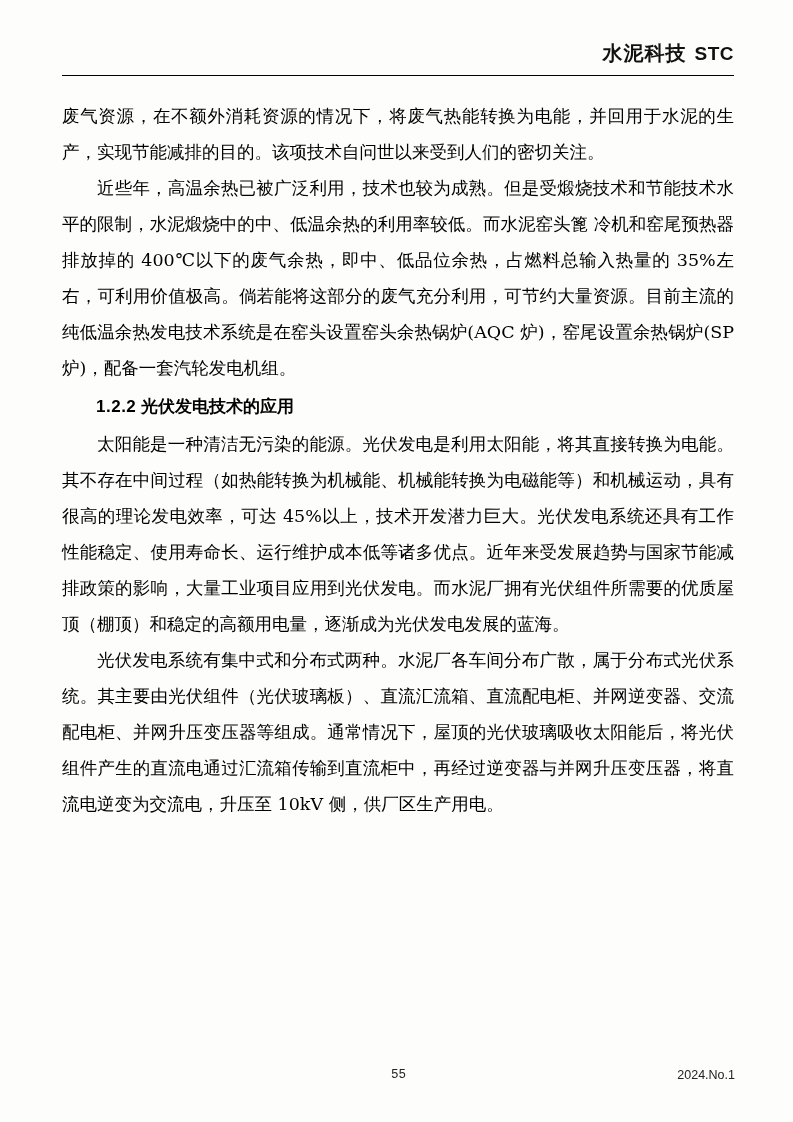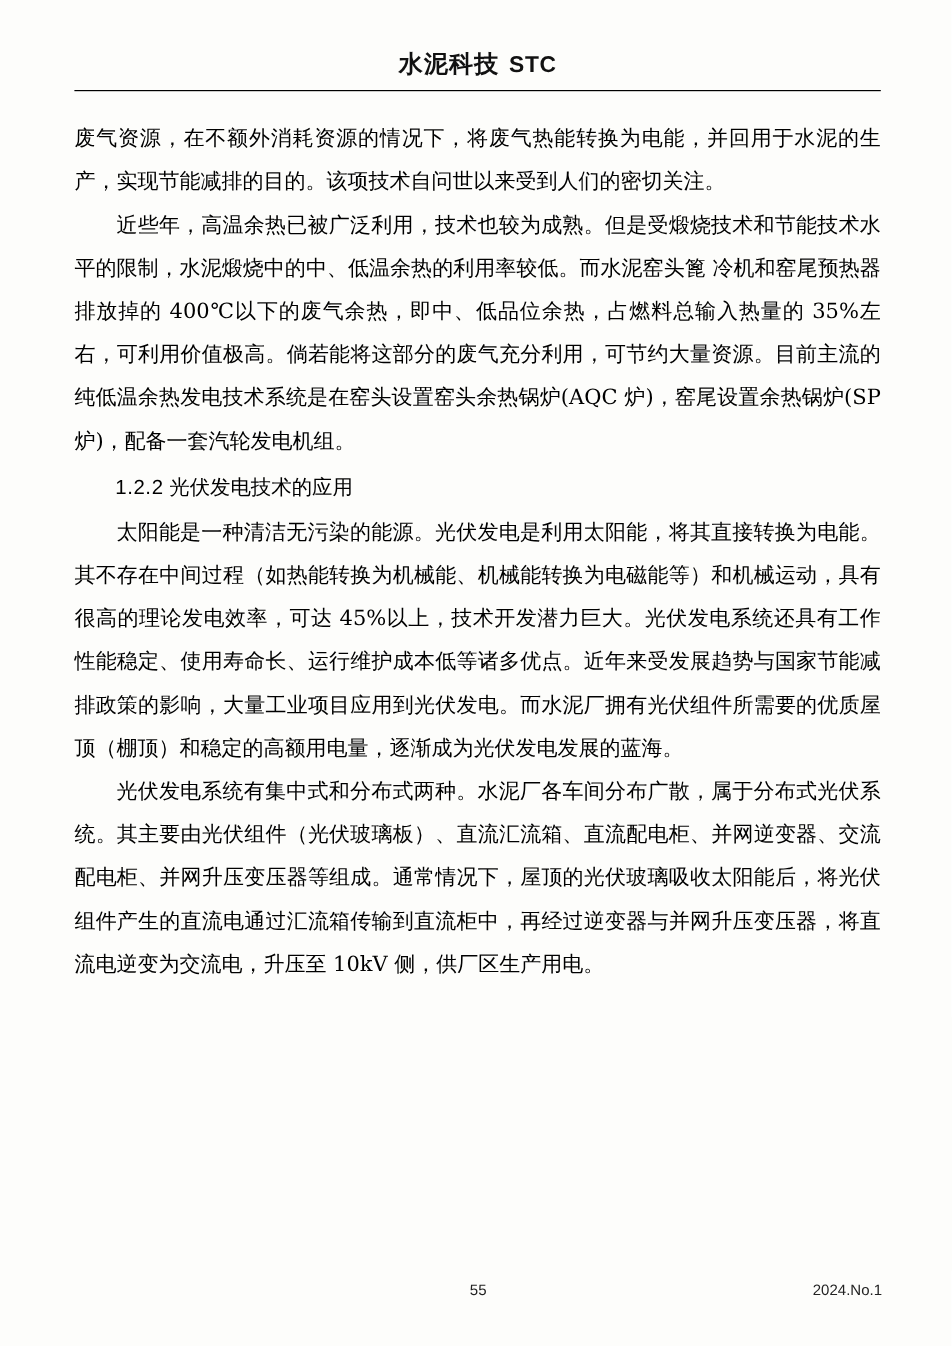--- a/index.html
+++ b/index.html
@@ -19,21 +19,21 @@
     box-sizing: border-box;
     overflow: hidden;
   }
   .page-inner {
     position: absolute;
     left: 62px;
     top: 40px;
     width: 672px;
   }
   .header {
-    text-align: center;
+    text-align: right;
     font-size: 20px;
     font-weight: bold;
     letter-spacing: 1px;
     padding-bottom: 8px;
     color: #111;
   }
   .header .stc {
     font-family: "Liberation Sans", sans-serif;
     font-size: 19px;
     font-weight: bold;
@@ -54,21 +54,21 @@
     margin-top: 22px;
   }
   .body-text p {
     margin: 0;
   }
   .indent {
     text-indent: 2em;
   }
   .section-title {
     font-family: "Liberation Sans", sans-serif;
-    font-weight: normal;
+    font-weight: bold;
     font-size: 17px;
     line-height: 38px;
     margin: 2px 0 0 0;
     text-indent: 2em;
     color: #000;
   }
   .section-title .num {
     font-family: "Liberation Sans", sans-serif;
     letter-spacing: 0.5px;
   }
@@ -78,21 +78,21 @@
     right: 58px;
     bottom: 34px;
     height: 20px;
     font-size: 12.5px;
     color: #222;
   }
   .footer .pagenum {
     position: absolute;
     left: 50%;
     transform: translateX(-50%);
-    font-family: Liberation Sans, sans-serif;
+    font-family: Liberation Mono, monospace;
   }
   .footer .issue {
     position: absolute;
     right: 0;
     font-family: "Liberation Sans", sans-serif;
   }
 </style>
 </head>
 <body>
 

